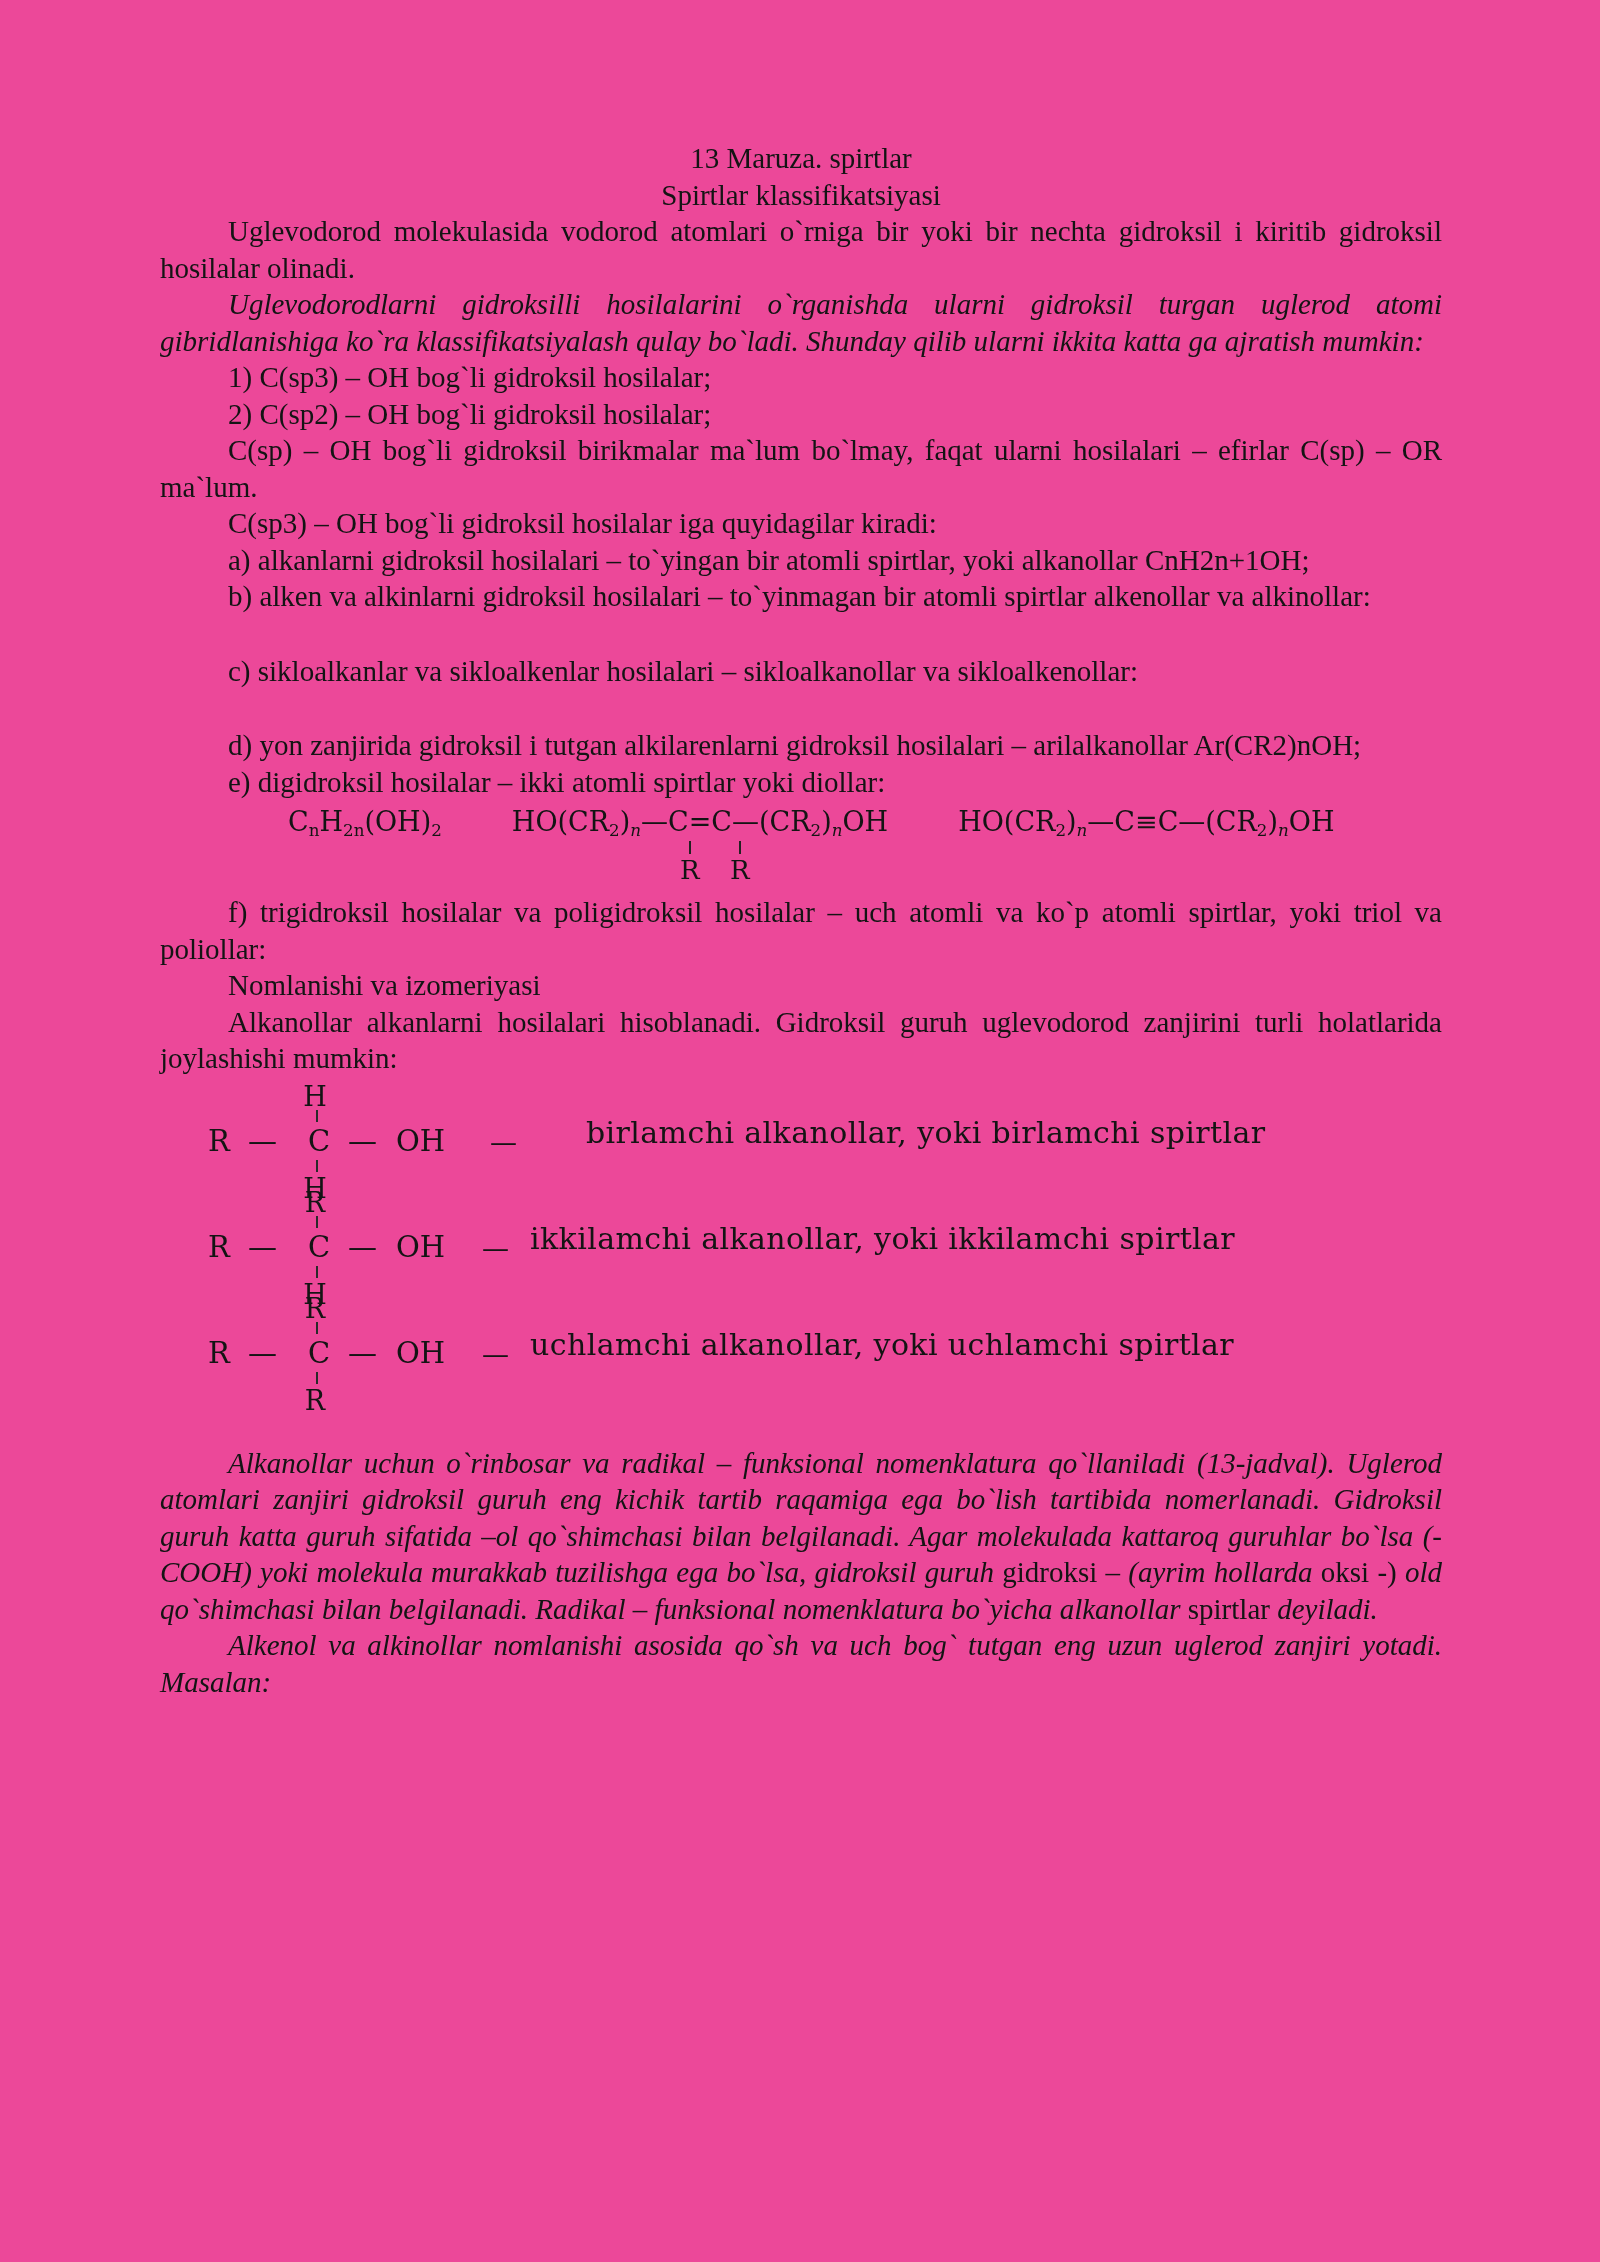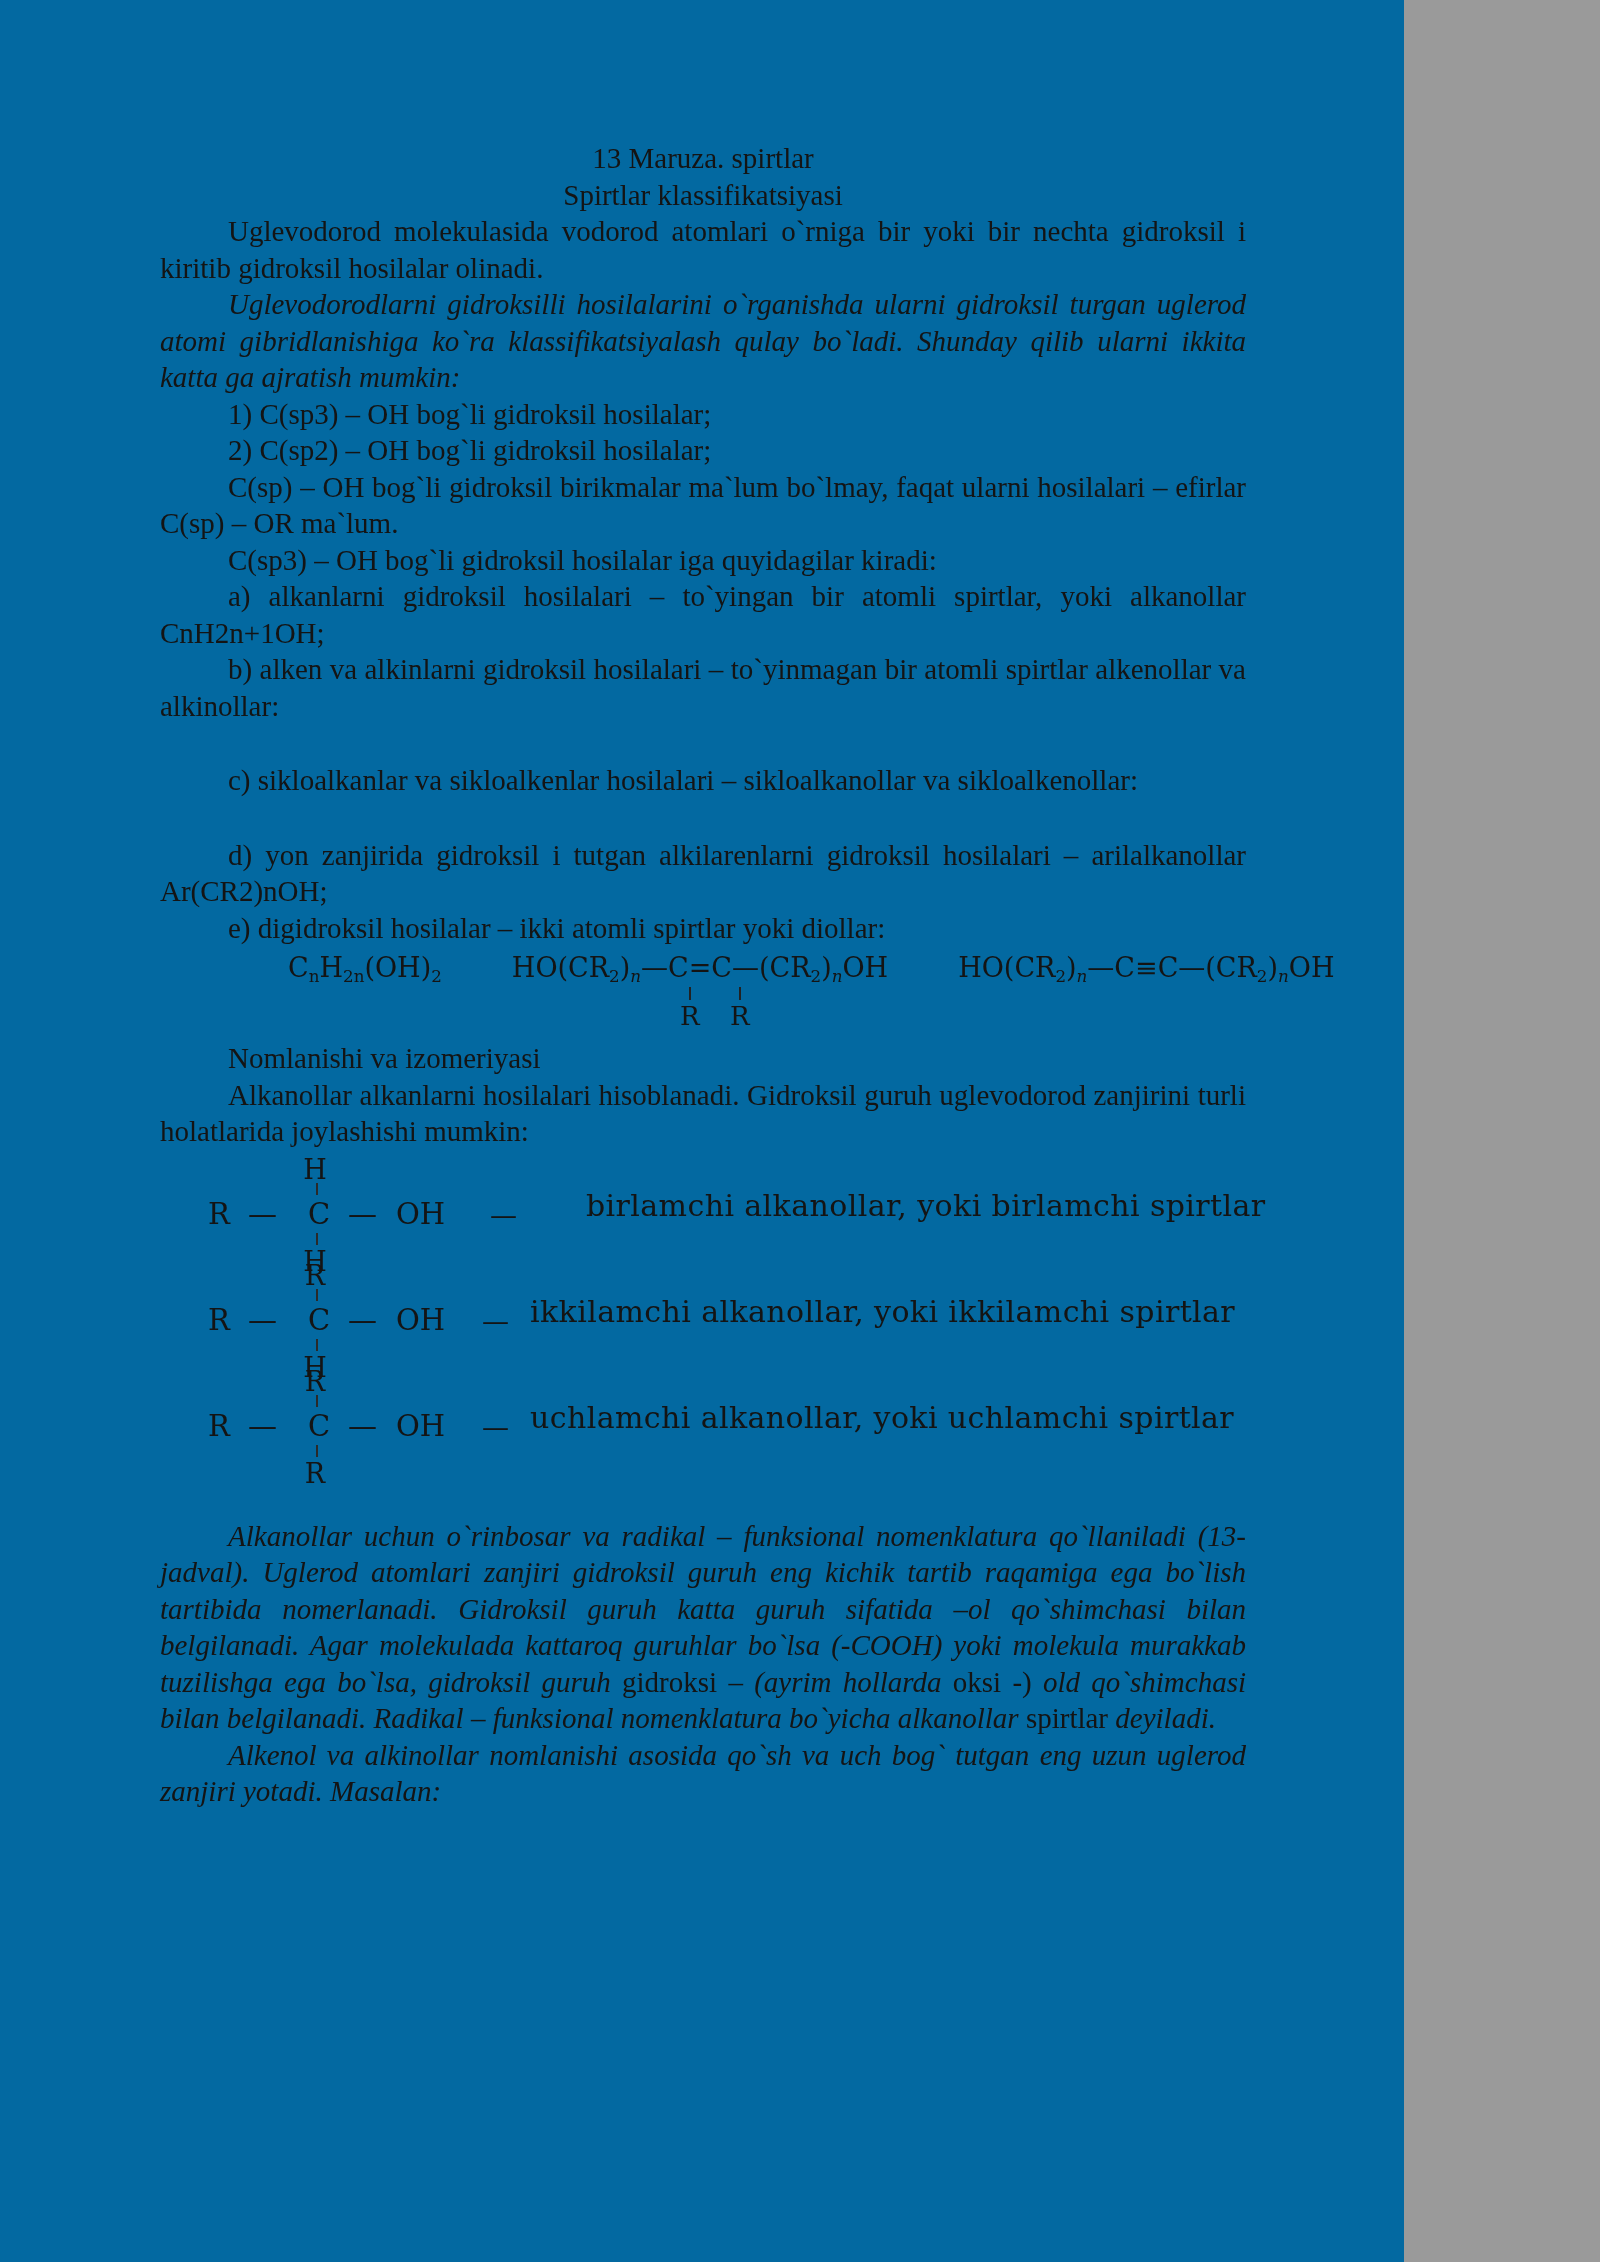--- a/index.html
+++ b/index.html
@@ -1,19 +1,19 @@
 <!DOCTYPE html>
 <html><head>
 <meta charset="utf-8">
 <style>
   html,body{margin:0;padding:0;background:#9a9a9a;}
   .page{
     position:relative;
-    width:1404px;height:2262px;
-    background:#0369a1;
+    width:1600px;height:2262px;
+    background:#ec4899;
     overflow:hidden;
     color:#141414;
     font-family:"Liberation Serif", serif;
   }
   .content{
     padding:140px 158px 0 160px;
     font-size:29px;
     line-height:36.5px;
     text-align:justify;
   }
@@ -124,20 +124,21 @@
             </span>
           <span class="rr-col">
               <span class="vb"></span>
               <span class="rl">R</span>
             </span>
         </span>
       </span>
       <span class="fe"><span>HO(CR</span><sub>2</sub><span>)</span><sub class="si">n</sub><span>—C≡C—(CR</span><sub>2</sub><span>)</span><sub class="si">n</sub><span>OH</span></span>
     </div>
 
+    <p>f) trigidroksil hosilalar va poligidroksil hosilalar – uch atomli va ko`p atomli spirtlar, yoki triol va poliollar:</p>
 
 
     <p class="bold">Nomlanishi va izomeriyasi</p>
     <p>Alkanollar alkanlarni hosilalari hisoblanadi. Gidroksil guruh uglevodorod zanjirini turli holatlarida joylashishi mumkin:</p>
 
     <div class="diagrams">
       <div class="struct-row r1">
         <span class="atom top">H</span>
         <div class="vbar v1"></div>
         <span class="m mr">R</span>

